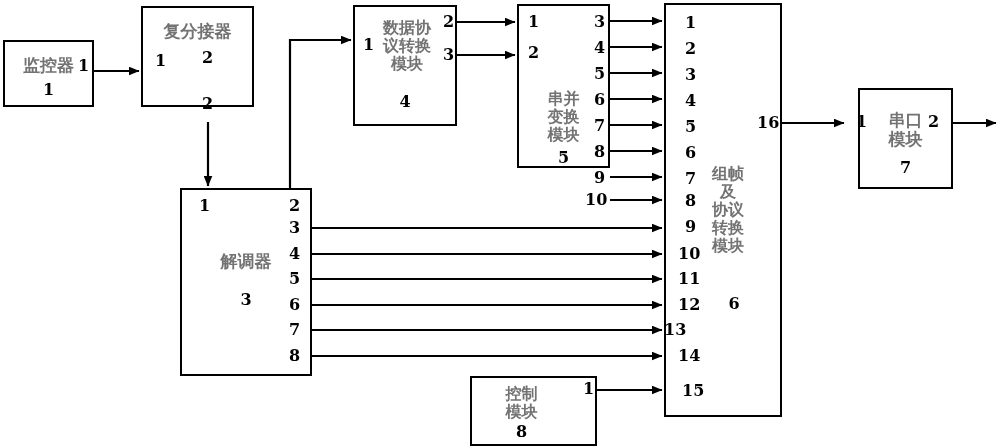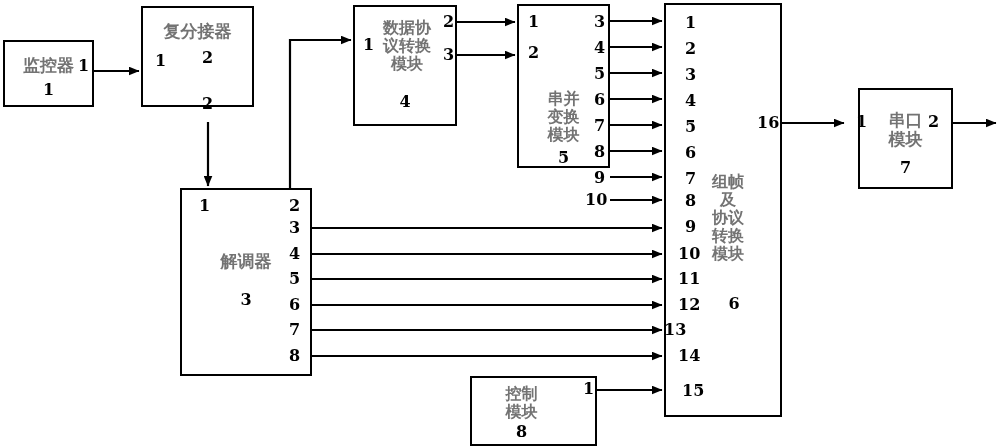--- a/index.html
+++ b/index.html
@@ -136,21 +136,21 @@
   <div class="port" style="left:594px;top:14px;font-size:16px;">3</div>
   <div class="port" style="left:594px;top:40px;font-size:16px;">4</div>
   <div class="port" style="left:594px;top:66px;font-size:16px;">5</div>
   <div class="port" style="left:594px;top:92px;font-size:16px;">6</div>
   <div class="port" style="left:594px;top:118px;font-size:16px;">7</div>
   <div class="port" style="left:594px;top:144px;font-size:16px;">8</div>
   <div class="port" style="left:594px;top:170px;font-size:16px;">9</div>
   <div class="port" style="left:585px;top:192px;font-size:16px;">10</div>
 
   <div class="box" style="left:664px;top:3px;width:118px;height:414px;">
-    <div class="btitle" style="top:160px;font-size:16px;left:26px;right:16px;margin-top:8px;">组帧
+    <div class="btitle" style="top:160px;font-size:16px;left:26px;right:16px;">组帧
 及
 协议
 转换
 模块</div>
     <div class="bnum" style="top:289px;font-size:16px;left:26px;right:4px;">6</div>
   </div>
   <div class="port" style="left:685px;top:15px;font-size:16px;">1</div>
   <div class="port" style="left:685px;top:41px;font-size:16px;">2</div>
   <div class="port" style="left:685px;top:67px;font-size:16px;">3</div>
   <div class="port" style="left:685px;top:93px;font-size:16px;">4</div>

